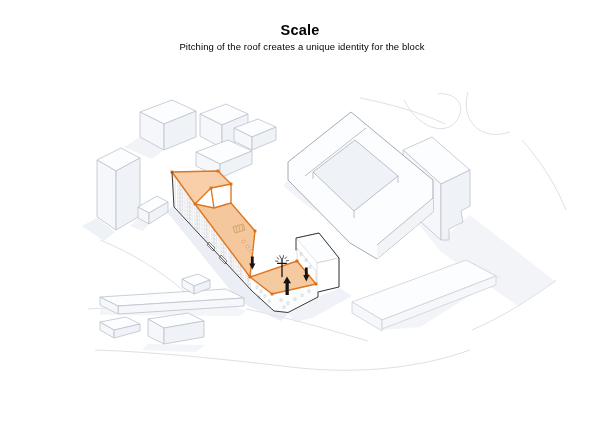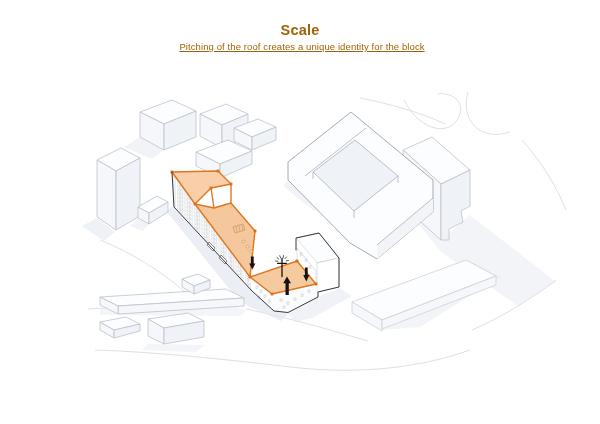--- a/index.html
+++ b/index.html
@@ -1,20 +1,20 @@
 <!DOCTYPE html>
 <html><head>
 <meta charset="utf-8">
 <style>
   html,body{margin:0;padding:0;background:#ffffff;}
   .page{position:relative;width:600px;height:424px;background:#ffffff;overflow:hidden;
         font-family:"Liberation Sans",sans-serif;}
-  .hdr{position:absolute;top:22px;left:0;width:600px;text-align:center;color:#a16207;}
+  .hdr{position:absolute;top:22px;left:0;width:600px;text-align:center;color:#000000;}
   .hdr h1{margin:0;font-size:14.5px;font-weight:700;letter-spacing:.2px;}
-  .hdr p{margin:3px 0 0 4px;font-size:9.5px;line-height:11.5px;font-weight:400;letter-spacing:.1px;text-decoration:underline;}
+  .hdr p{margin:3px 0 0 4px;font-size:9.5px;line-height:11.5px;font-weight:400;letter-spacing:.1px;}
   svg{position:absolute;top:0;left:0;}
   .ctx{fill:#fcfdfe;stroke:#bcc2cc;stroke-width:.8;stroke-linejoin:round;}
   .ctxf{fill:#f5f7fa;stroke:#bcc2cc;stroke-width:.8;stroke-linejoin:round;}
   .ctxs{fill:#eff2f6;stroke:#bcc2cc;stroke-width:.8;stroke-linejoin:round;}
   .far{stroke:#ccd1d9;}
   .uout{fill:#fcfdff;stroke:#9ba2ae;stroke-width:.9;stroke-linejoin:round;}
   .uwall{fill:#f2f4f8;stroke:none;}
   .uline{fill:none;stroke:#aab0bb;stroke-width:.8;}
   .court{fill:#eff2f7;stroke:#a9afbb;stroke-width:.8;}
   .street{fill:none;stroke:#d8dce3;stroke-width:.9;}

